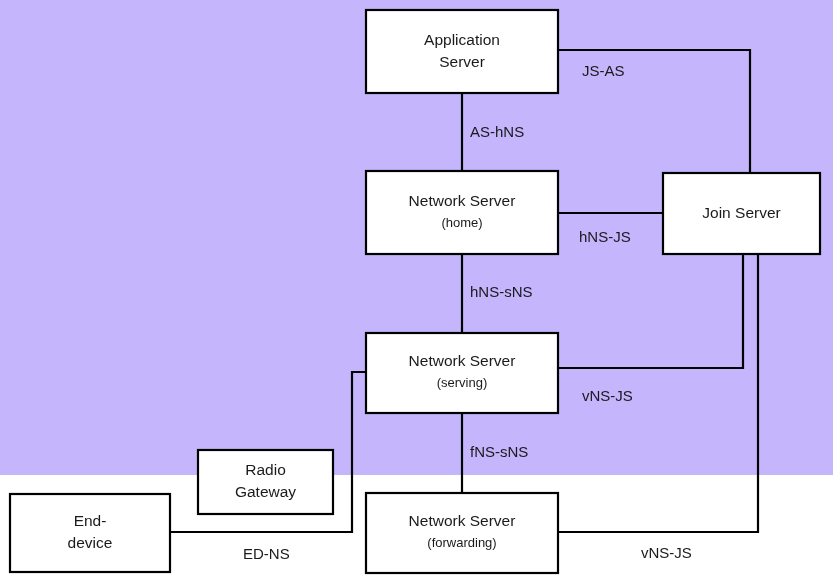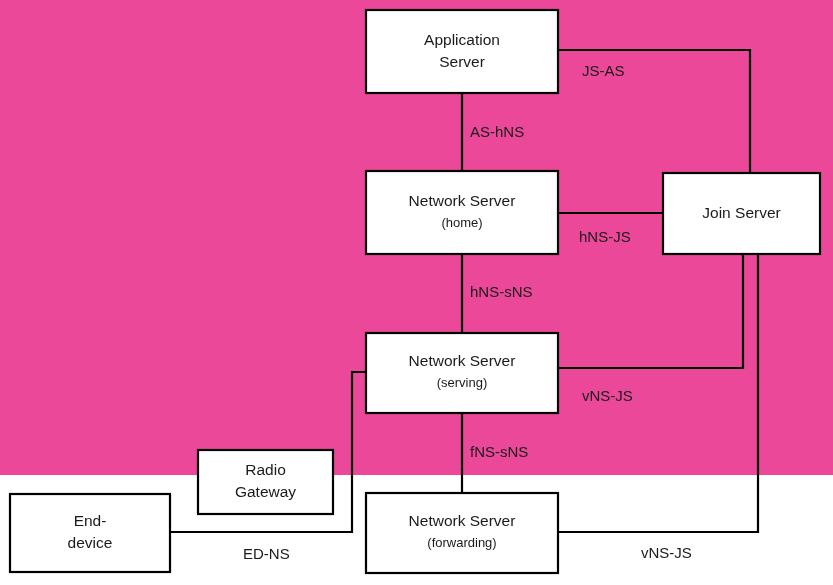--- a/index.html
+++ b/index.html
@@ -10,21 +10,21 @@
   body {
     width: 833px;
     height: 585px;
     overflow: hidden;
     font-family: "Liberation Sans", sans-serif;
   }
   #diagram-root {
     position: relative;
     width: 833px;
     height: 475px;
-    background: #ec4899;
+    background: #c4b5fd;
   }
   svg#diagram-svg {
     position: absolute;
     top: 0;
     left: 0;
     width: 833px;
     height: 585px;
     display: block;
   }
   .node-rect {

